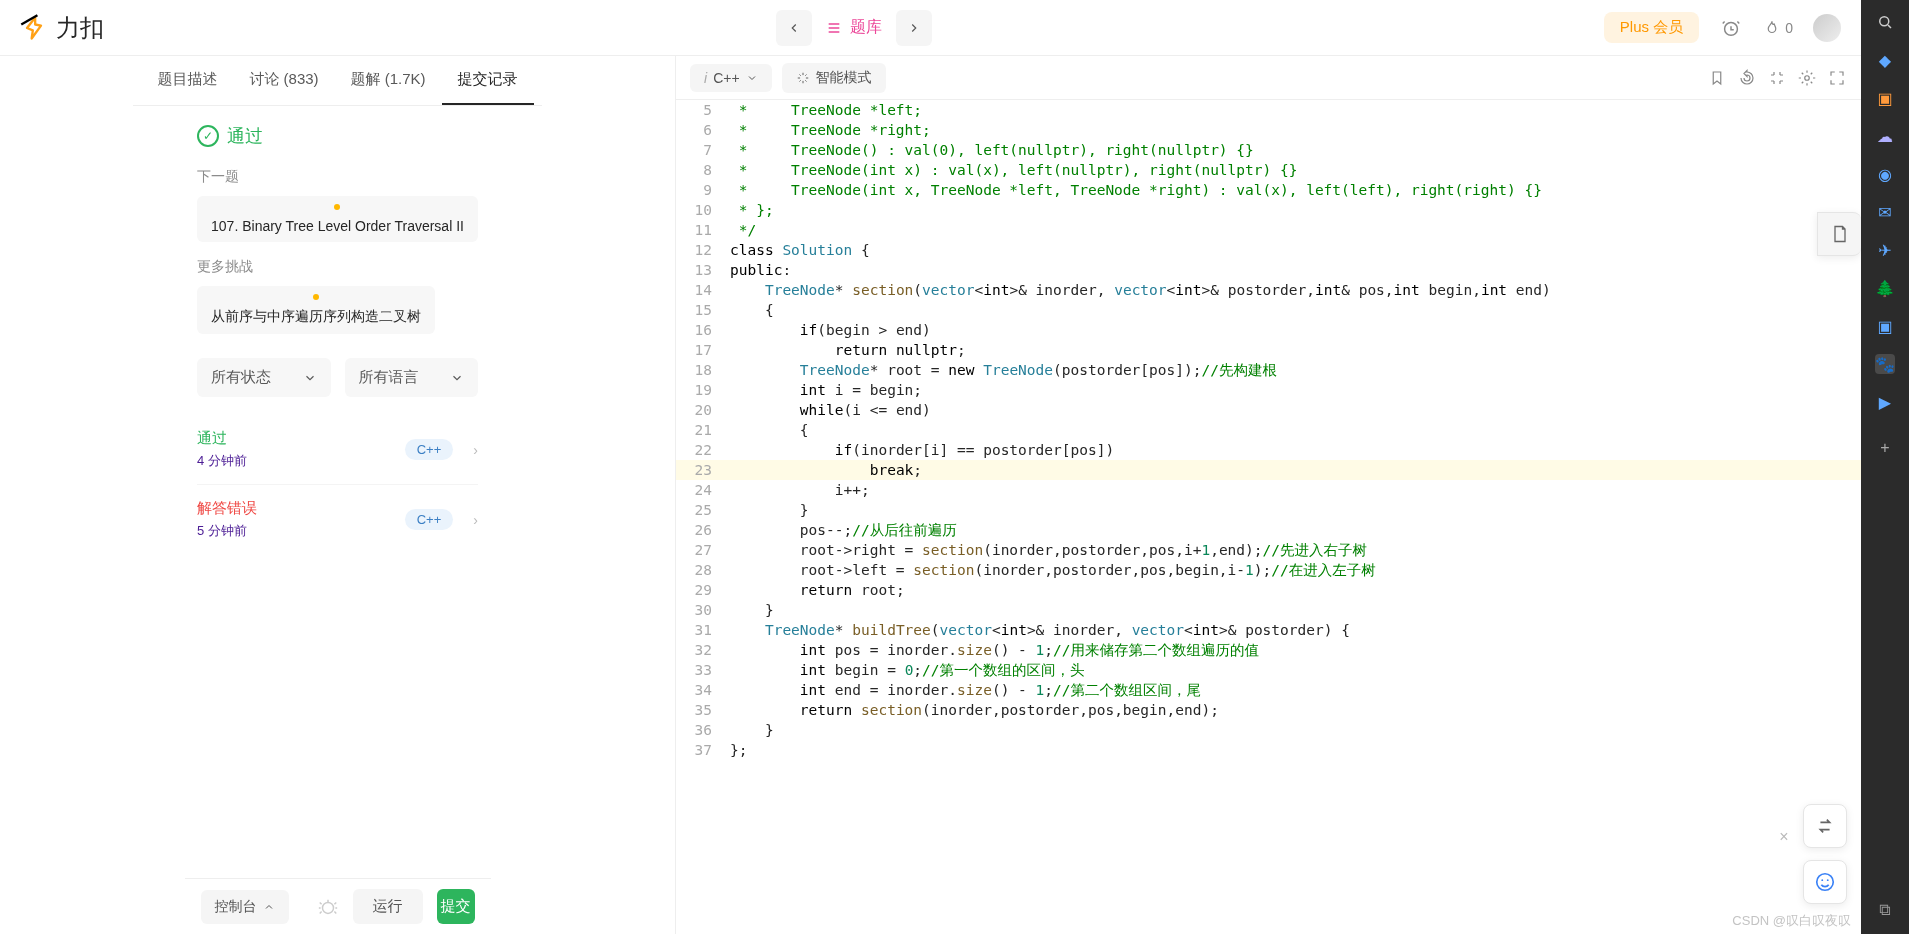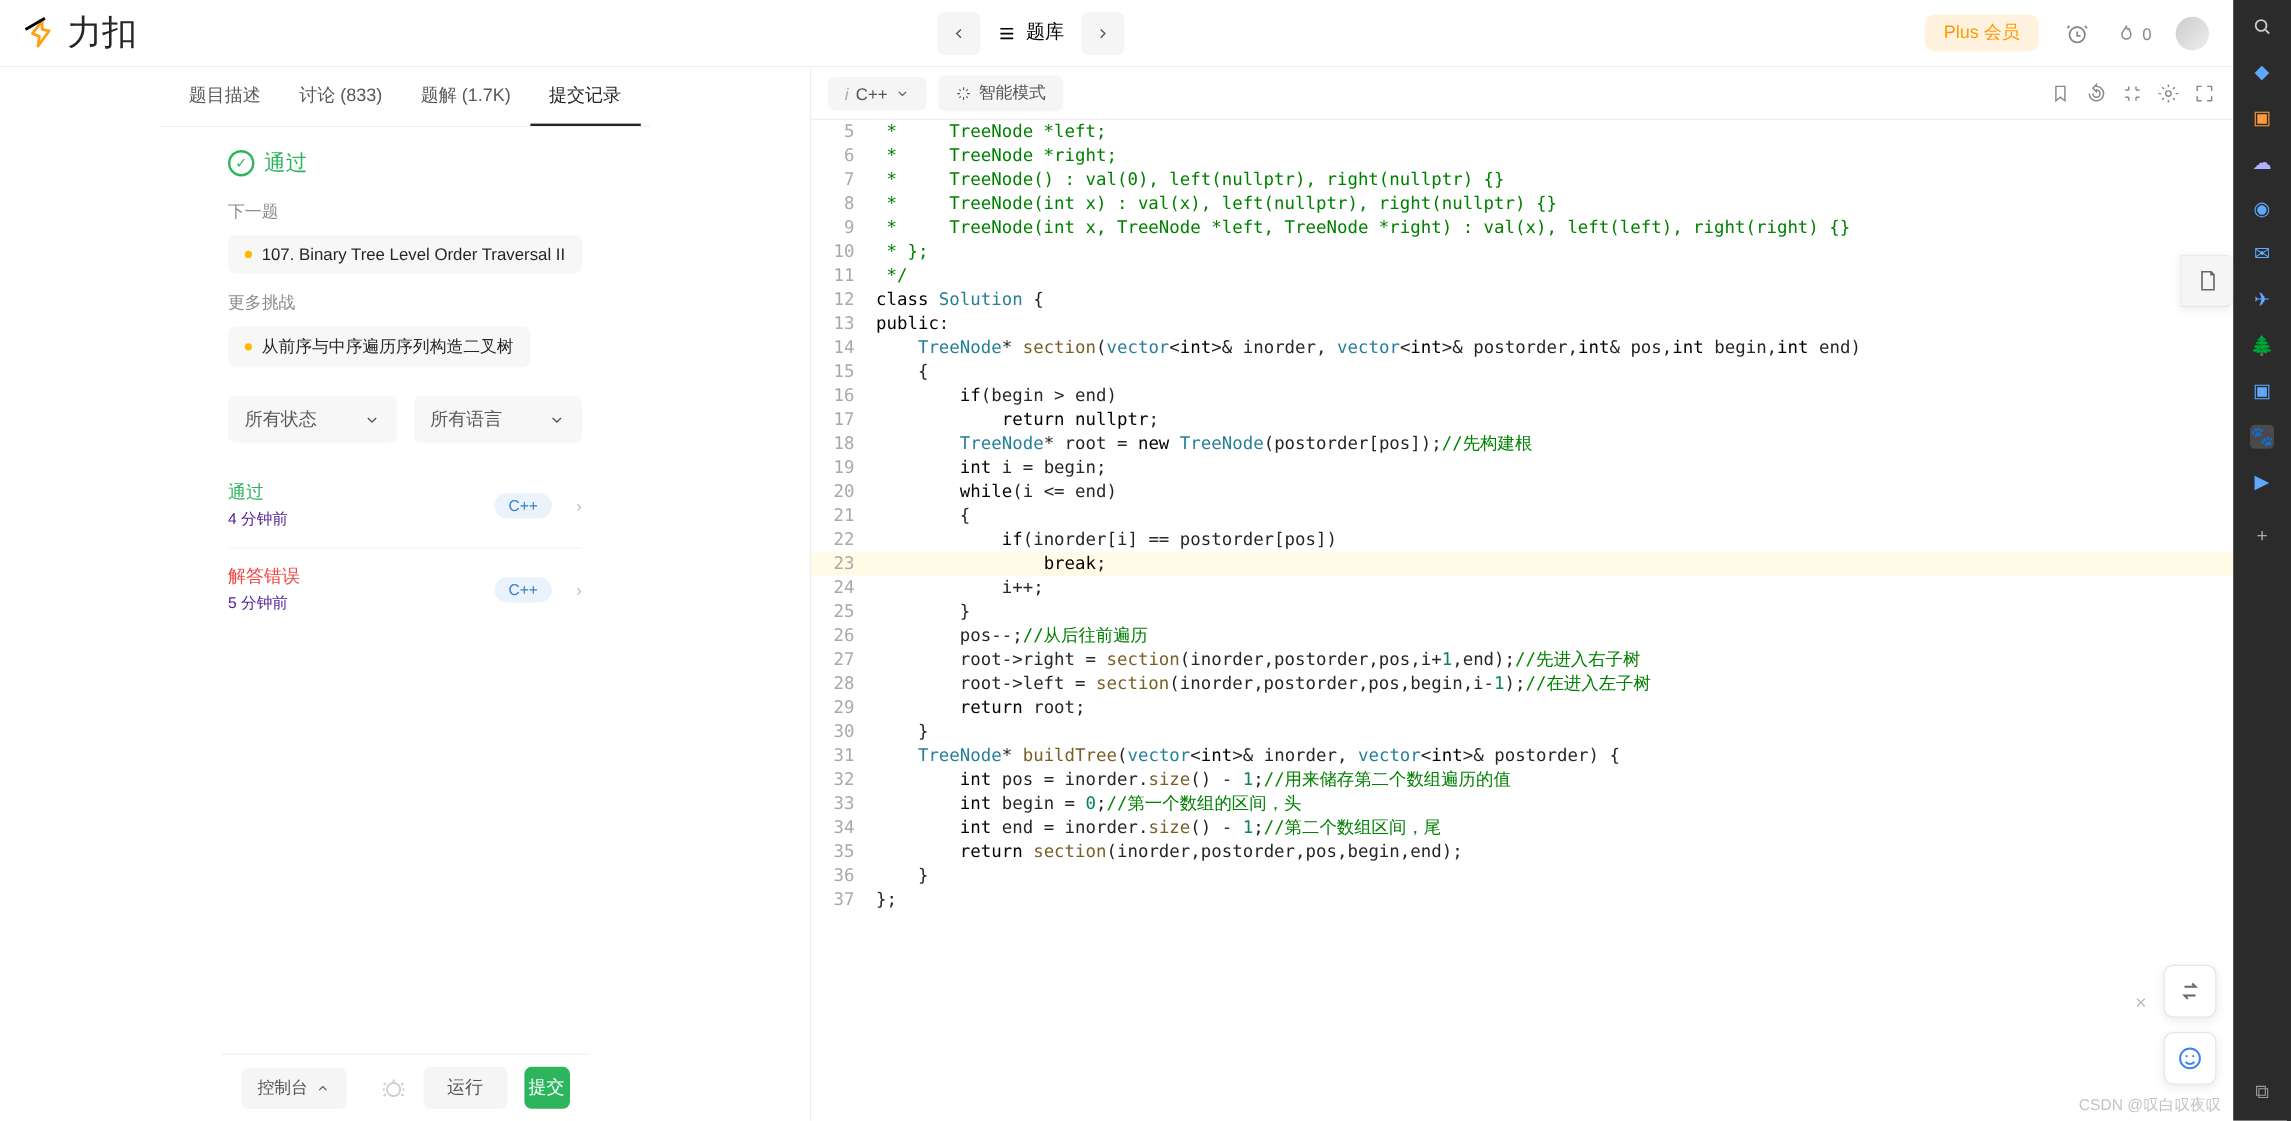--- a/index.html
+++ b/index.html
@@ -9,43 +9,43 @@
 .right-bar { width: 48px; background: #2b2b2b; display: flex; flex-direction: column; align-items: center; padding-top: 12px; gap: 18px; }
 .right-bar .ic { width: 20px; height: 20px; display: flex; align-items: center; justify-content: center; color: #8cc8ff; font-size: 16px; cursor: pointer; }
 .right-bar .ic.orange { color: #ff9a3c; }
 .right-bar .ic.blue { color: #5fa8ff; }
 .right-bar .ic.green { color: #5fcf7f; }
 .right-bar .ic.plus { color: #aaa; margin-top: 8px; }
 .right-bar .active { background: #4a4a4a; border-radius: 4px; padding: 4px; }
 
 
 .top-header { height: 56px; display: flex; align-items: center; padding: 0 20px; border-bottom: 1px solid #eee; gap: 12px; }
-.logo { display: flex; align-items: center; gap: 8px; font-size: 29px; font-weight: 500; }
+.logo { display: flex; align-items: center; gap: 8px; font-size: 24px; font-weight: 500; }
 .logo-icon { width: 28px; height: 28px; position: relative; }
 .logo-icon svg { width: 100%; height: 100%; }
 .center-nav { flex: 1; display: flex; align-items: center; justify-content: center; gap: 14px; }
 .nav-btn { width: 36px; height: 36px; border-radius: 6px; background: #f5f5f5; display: flex; align-items: center; justify-content: center; cursor: pointer; color: #555; }
-.nav-label { display: flex; align-items: center; gap: 8px; font-size: 16px; color: #000000; font-family: Liberation Serif, serif; }
+.nav-label { display: flex; align-items: center; gap: 8px; font-size: 16px; color: #ec4899; font-family: Liberation Serif, serif; }
 .right-head { display: flex; align-items: center; gap: 20px; }
 .plus-btn { background: #fff3e0; color: #ff9800; padding: 6px 16px; border-radius: 8px; cursor: pointer; font-size: 15px; }
 .head-ic { width: 24px; height: 24px; color: #888; cursor: pointer; display: flex; align-items: center; justify-content: center; }
 .fire { display: flex; align-items: center; gap: 4px; color: #888; }
 .avatar { width: 28px; height: 28px; border-radius: 50%; background: linear-gradient(135deg,#ccc,#eee); cursor: pointer; }
 
 
 .body { flex: 1; display: flex; overflow: hidden; }
 .left-panel { width: 676px; border-right: 1px solid #eee; display: flex; flex-direction: column; background: #fff; align-items: center; }
 .tabs { display: flex; border-bottom: 1px solid #eee; padding: 0 8px; }
 .tab { padding: 14px 16px; cursor: pointer; color: #595959; font-size: 15px; }
 .tab.active { color: #262626; border-bottom: 2px solid #262626; }
 .panel-body { flex: 1; padding: 18px 22px; overflow: auto; }
 .status-pass { display: flex; align-items: center; gap: 8px; color: #2db55d; font-size: 18px; font-weight: 500; margin-bottom: 20px; }
 .pass-ic { width: 22px; height: 22px; border: 2px solid #2db55d; border-radius: 50%; display: flex; align-items: center; justify-content: center; font-size: 12px; }
 .section-label { color: #8c8c8c; font-size: 14px; margin: 16px 0 10px; }
-.chip { display: inline-flex; align-items: center; gap: 8px; background: #f7f7f7; padding: 8px 14px; border-radius: 6px; font-size: 14px; cursor: pointer; }
+.chip { display: inline-flex; align-items: center; gap: 8px; background: #f7f7f7; padding: 8px 14px; border-radius: 6px; font-size: 14px; cursor: pointer; flex-direction: column; }
 .chip .dot { width: 6px; height: 6px; background: #ffb800; border-radius: 50%; }
 .filters { display: flex; gap: 14px; margin-top: 24px; }
 .filter { flex: 1; background: #f7f7f7; border-radius: 6px; padding: 10px 14px; display: flex; align-items: center; justify-content: space-between; cursor: pointer; color: #595959; font-size: 15px; }
 .sub-list { margin-top: 18px; }
 .sub-item { padding: 14px 0; display: flex; align-items: center; justify-content: space-between; cursor: pointer; border-top: 1px solid #f4f4f4;}
 .sub-item:first-child { border-top: none;}
 .sub-left .st { font-size: 15px; margin-bottom: 4px; }
 .sub-left .tm { font-size: 13px; color: #4c1d95; }
 .st.pass { color: #2db55d; }
 .st.err { color: #ef4743; }

